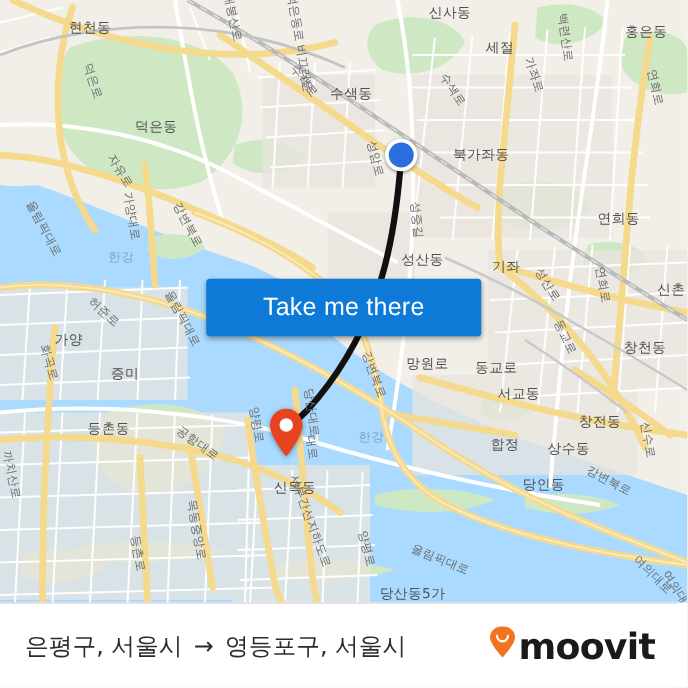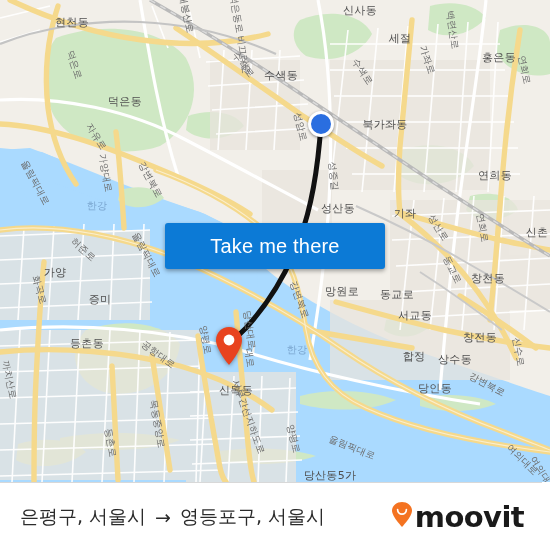--- a/index.html
+++ b/index.html
@@ -266,43 +266,43 @@
         <div class="maplabel place" style="left: 125px; top: 101px; transform: translate(-50%, -50%) rotate(0deg);">덕은동</div>
         <div class="maplabel road" style="left: 74px; top: 65px; transform: translate(-50%, -50%) rotate(72deg);">덕은로</div>
         <div class="maplabel road" style="left: 96px; top: 137px; transform: translate(-50%, -50%) rotate(58deg);">자유로</div>
         <div class="maplabel road" style="left: 186px; top: 14px; transform: translate(-50%, -50%) rotate(78deg);">매봉산로</div>
         <div class="maplabel road" style="left: 236px; top: 14px; transform: translate(-50%, -50%) rotate(80deg);">덕은동로</div>
         <div class="maplabel road" style="left: 243px; top: 65px; transform: translate(-50%, -50%) rotate(52deg);">수색로</div>
         <div class="maplabel place" style="left: 281px; top: 75px; transform: translate(-50%, -50%) rotate(0deg);">수색동</div>
         <div class="maplabel place" style="left: 360px; top: 10px; transform: translate(-50%, -50%) rotate(0deg);">신사동</div>
         <div class="maplabel place" style="left: 400px; top: 38px; transform: translate(-50%, -50%) rotate(0deg);">세절</div>
         <div class="maplabel road" style="left: 452px; top: 30px; transform: translate(-50%, -50%) rotate(82deg);">백련산로</div>
-        <div class="maplabel place" style="left: 499px; top: 25px; transform: translate(-50%, -50%) rotate(0deg); margin-top: 32px;">홍은동</div>
+        <div class="maplabel place" style="left: 517px; top: 25px; transform: translate(-50%, -50%) rotate(0deg);">홍은동</div>
         <div class="maplabel road" style="left: 427px; top: 60px; transform: translate(-50%, -50%) rotate(72deg);">가좌로</div>
         <div class="maplabel road" style="left: 524px; top: 70px; transform: translate(-50%, -50%) rotate(78deg);">연희로</div>
         <div class="maplabel place" style="left: 385px; top: 124px; transform: translate(-50%, -50%) rotate(0deg);">북가좌동</div>
         <div class="maplabel road" style="left: 300px; top: 127px; transform: translate(-50%, -50%) rotate(76deg);">성암로</div>
         <div class="maplabel road" style="left: 362px; top: 72px; transform: translate(-50%, -50%) rotate(56deg);">수색로</div>
         <div class="maplabel road" style="left: 243px; top: 55px; transform: translate(-50%, -50%) rotate(80deg);">비끄러운</div>
         <div class="maplabel road" style="left: 333px; top: 176px; transform: translate(-50%, -50%) rotate(84deg);">성중길</div>
         <div class="maplabel place" style="left: 338px; top: 208px; transform: translate(-50%, -50%) rotate(0deg);">성산동</div>
         <div class="maplabel place" style="left: 495px; top: 175px; transform: translate(-50%, -50%) rotate(0deg);">연희동</div>
         <div class="maplabel place" style="left: 405px; top: 213px; transform: translate(-50%, -50%) rotate(0deg);">기좌</div>
         <div class="maplabel road" style="left: 482px; top: 228px; transform: translate(-50%, -50%) rotate(80deg);">연희로</div>
-        <div class="maplabel place" style="left: 488px; top: 278px; transform: translate(-50%, -50%) rotate(0deg);">창천동</div>
+        <div class="maplabel place" style="left: 516px; top: 278px; transform: translate(-50%, -50%) rotate(0deg);">창천동</div>
         <div class="maplabel place" style="left: 537px; top: 232px; transform: translate(-50%, -50%) rotate(0deg);">신촌</div>
         <div class="maplabel road" style="left: 438px; top: 228px; transform: translate(-50%, -50%) rotate(58deg);">성산로</div>
         <div class="maplabel road" style="left: 452px; top: 270px; transform: translate(-50%, -50%) rotate(64deg);">동교로</div>
         <div class="maplabel place" style="left: 415px; top: 315px; transform: translate(-50%, -50%) rotate(0deg);">서교동</div>
         <div class="maplabel place" style="left: 397px; top: 294px; transform: translate(-50%, -50%) rotate(0deg);">동교로</div>
         <div class="maplabel place" style="left: 342px; top: 291px; transform: translate(-50%, -50%) rotate(0deg);">망원로</div>
         <div class="maplabel road" style="left: 299px; top: 300px; transform: translate(-50%, -50%) rotate(70deg);">강변북로</div>
         <div class="maplabel place" style="left: 480px; top: 337px; transform: translate(-50%, -50%) rotate(0deg);">창전동</div>
         <div class="maplabel road" style="left: 518px; top: 352px; transform: translate(-50%, -50%) rotate(80deg);">신수로</div>
-        <div class="maplabel place" style="left: 414px; top: 356px; transform: translate(-50%, -50%) rotate(0deg);">합정</div>
+        <div class="maplabel place" style="left: 404px; top: 356px; transform: translate(-50%, -50%) rotate(0deg);">합정</div>
         <div class="maplabel place" style="left: 455px; top: 359px; transform: translate(-50%, -50%) rotate(0deg);">상수동</div>
         <div class="maplabel place" style="left: 435px; top: 388px; transform: translate(-50%, -50%) rotate(0deg);">당인동</div>
         <div class="maplabel road" style="left: 487px; top: 385px; transform: translate(-50%, -50%) rotate(28deg);">강변북로</div>
         <div class="maplabel road" style="left: 522px; top: 460px; transform: translate(-50%, -50%) rotate(45deg);">여의대로</div>
         <div class="maplabel road" style="left: 352px; top: 448px; transform: translate(-50%, -50%) rotate(22deg);">올림픽대로</div>
         <div class="maplabel water" style="left: 297px; top: 350px; transform: translate(-50%, -50%) rotate(0deg);">한강</div>
         <div class="maplabel water" style="left: 97px; top: 206px; transform: translate(-50%, -50%) rotate(0deg);">한강</div>
         <div class="maplabel road" style="left: 35px; top: 183px; transform: translate(-50%, -50%) rotate(62deg);">올림픽대로</div>
         <div class="maplabel road" style="left: 146px; top: 255px; transform: translate(-50%, -50%) rotate(62deg);">올림픽대로</div>
         <div class="maplabel road" style="left: 105px; top: 173px; transform: translate(-50%, -50%) rotate(80deg);">가양대로</div>

